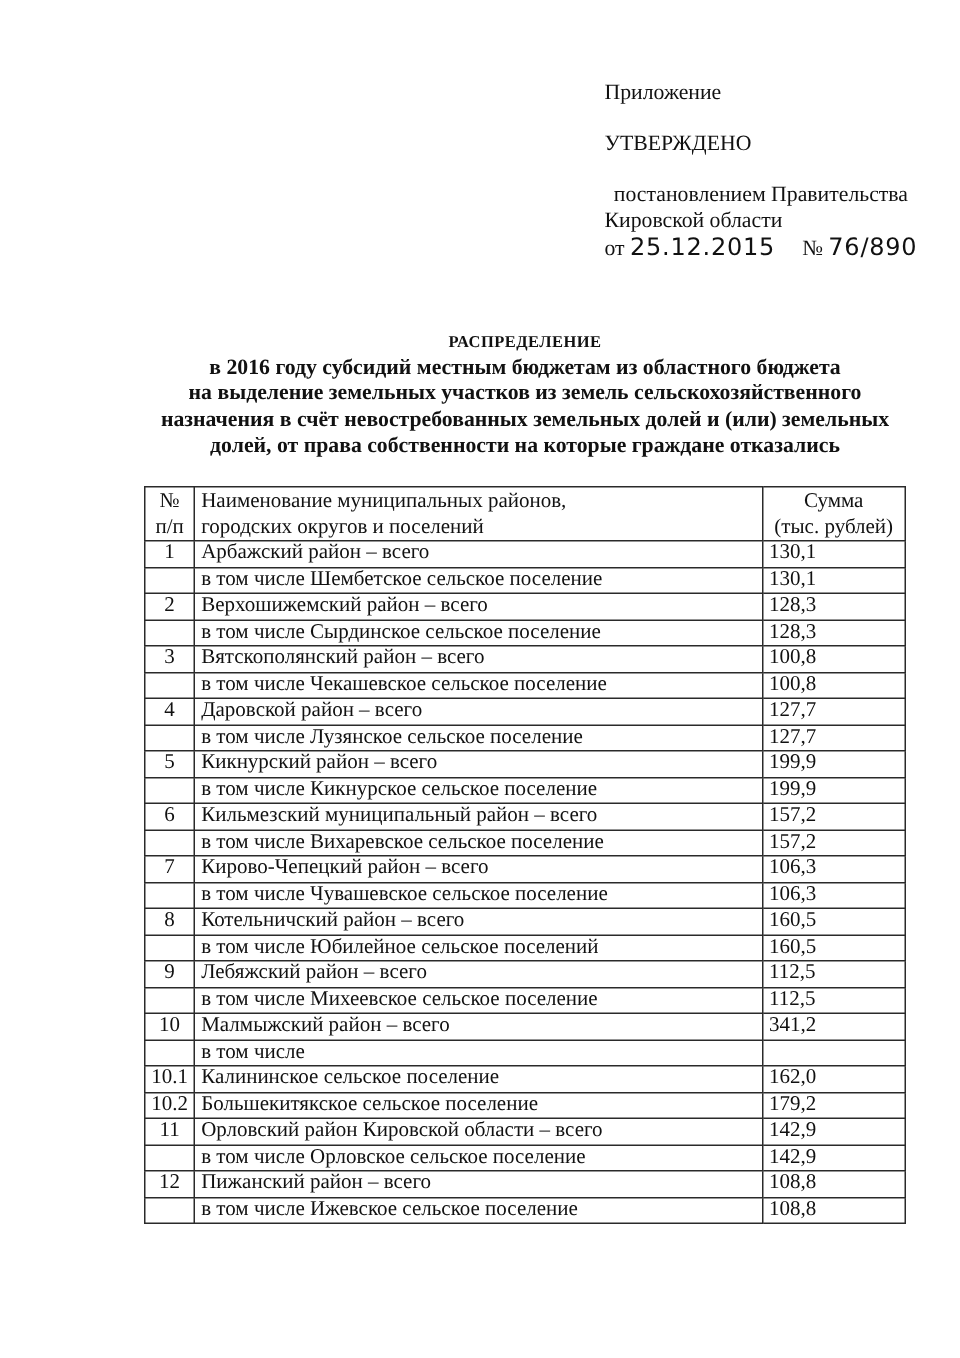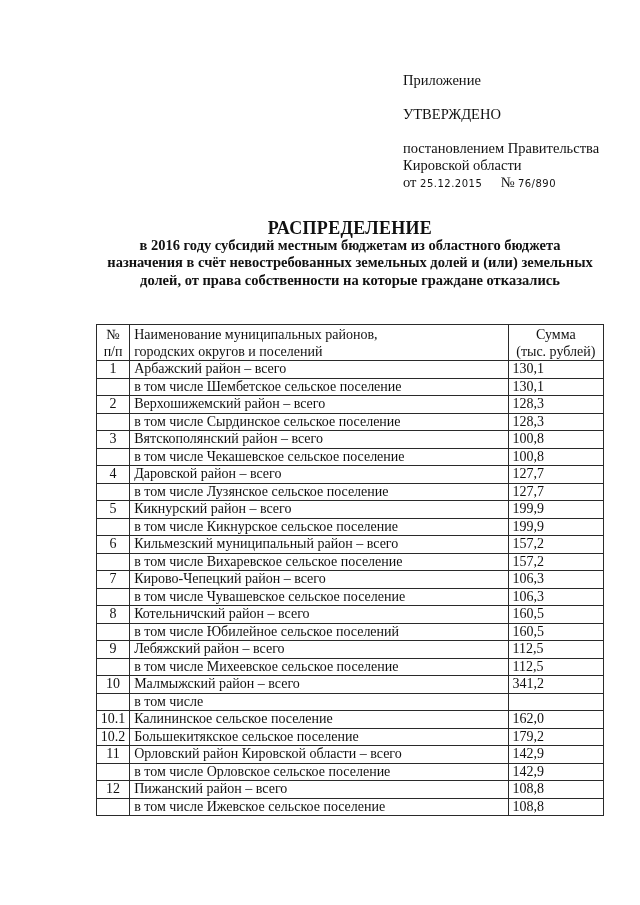--- a/index.html
+++ b/index.html
@@ -11,44 +11,44 @@
     width: 640px;
     height: 905px;
     position: relative;
     overflow: hidden;
     font-family: "Liberation Serif", "DejaVu Serif", serif;
     color: #111111;
   }
   .approval {
     position: absolute;
     left: 403px;
-    top: 72px;
+    top: 54px;
     font-size: 14.5px;
     line-height: 17px;
   }
   .approval .line { white-space: nowrap; }
   .approval .gap1 { margin-top: 17px; }
   .approval .gap2 { margin-top: 17px; text-align: center; }
   .handwritten {
     font-family: "DejaVu Sans", sans-serif;
-    font-size: 10px;
+    font-size: 16px;
     letter-spacing: 0.5px;
   }
   .title-block {
     position: absolute;
     left: 60px;
     width: 580px;
     top: 220px;
     text-align: center;
     font-weight: bold;
     font-size: 14.5px;
     line-height: 17.2px;
   }
   .title-block .main-title {
-    font-size: 18px;
+    font-size: 11px;
     letter-spacing: 0.3px;
   }
   table.dist {
     position: absolute;
     left: 96px;
     top: 324px;
     width: 508px;
     border-collapse: collapse;
     font-size: 14px;
     line-height: 16px;
@@ -83,20 +83,21 @@
     <span class="handwritten">25.12.2015</span>
     &nbsp;&nbsp;&nbsp;
     <span>№</span>
     <span class="handwritten">76/890</span>
   </div>
 </div>
 
 <div class="title-block">
   <div class="main-title">РАСПРЕДЕЛЕНИЕ</div>
   <div>в 2016 году субсидий местным бюджетам из областного бюджета</div>
+  <div>на выделение земельных участков из земель сельскохозяйственного</div>
   <div>назначения в счёт невостребованных земельных долей и (или) земельных</div>
   <div>долей, от права собственности на которые граждане отказались</div>
 </div>
 
 <table class="dist">
   <thead>
     <tr>
       <th class="col-num">
         <div>№</div>
         <div>п/п</div>

